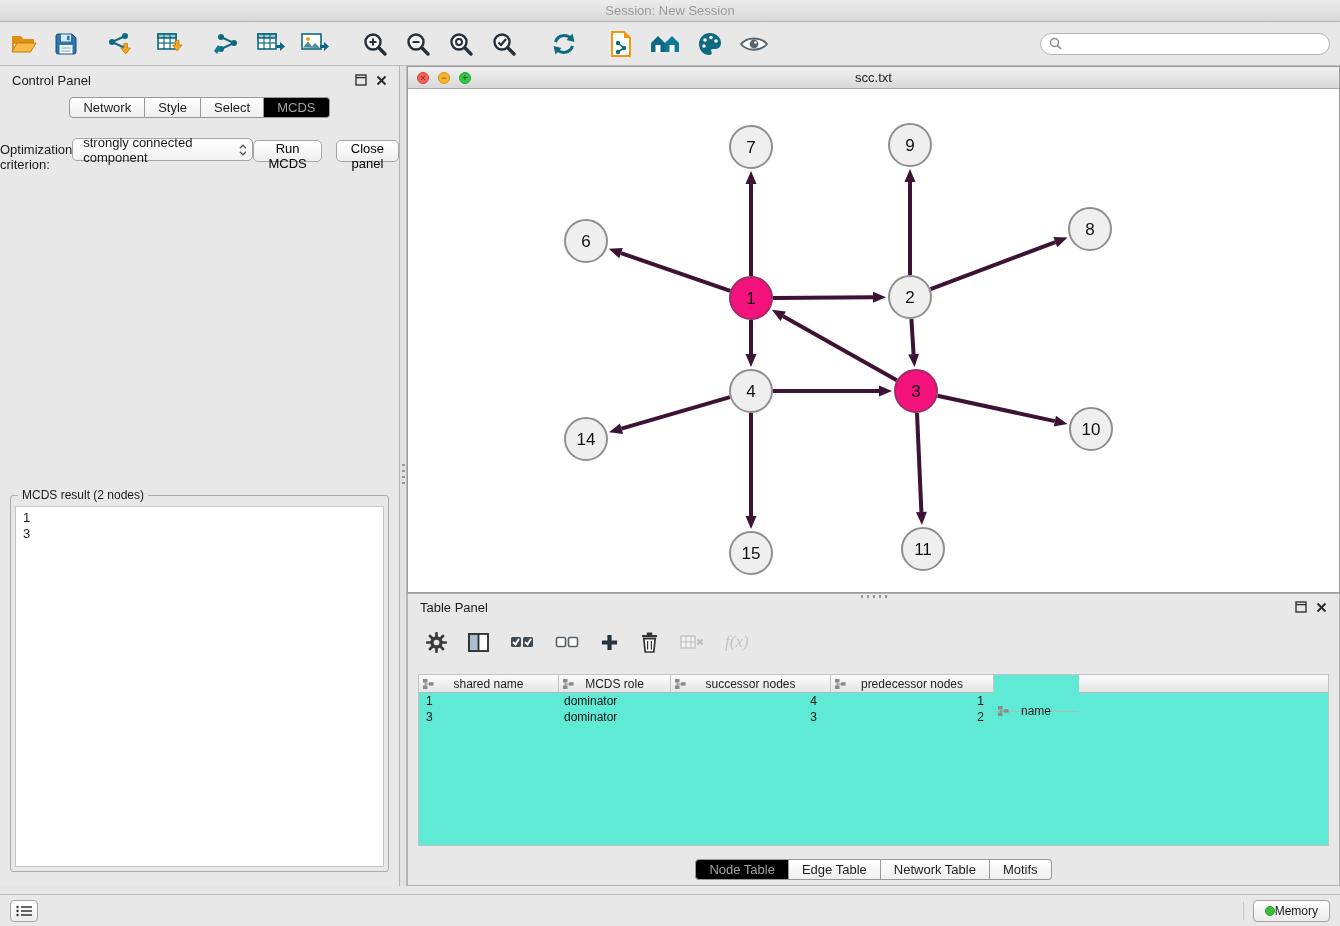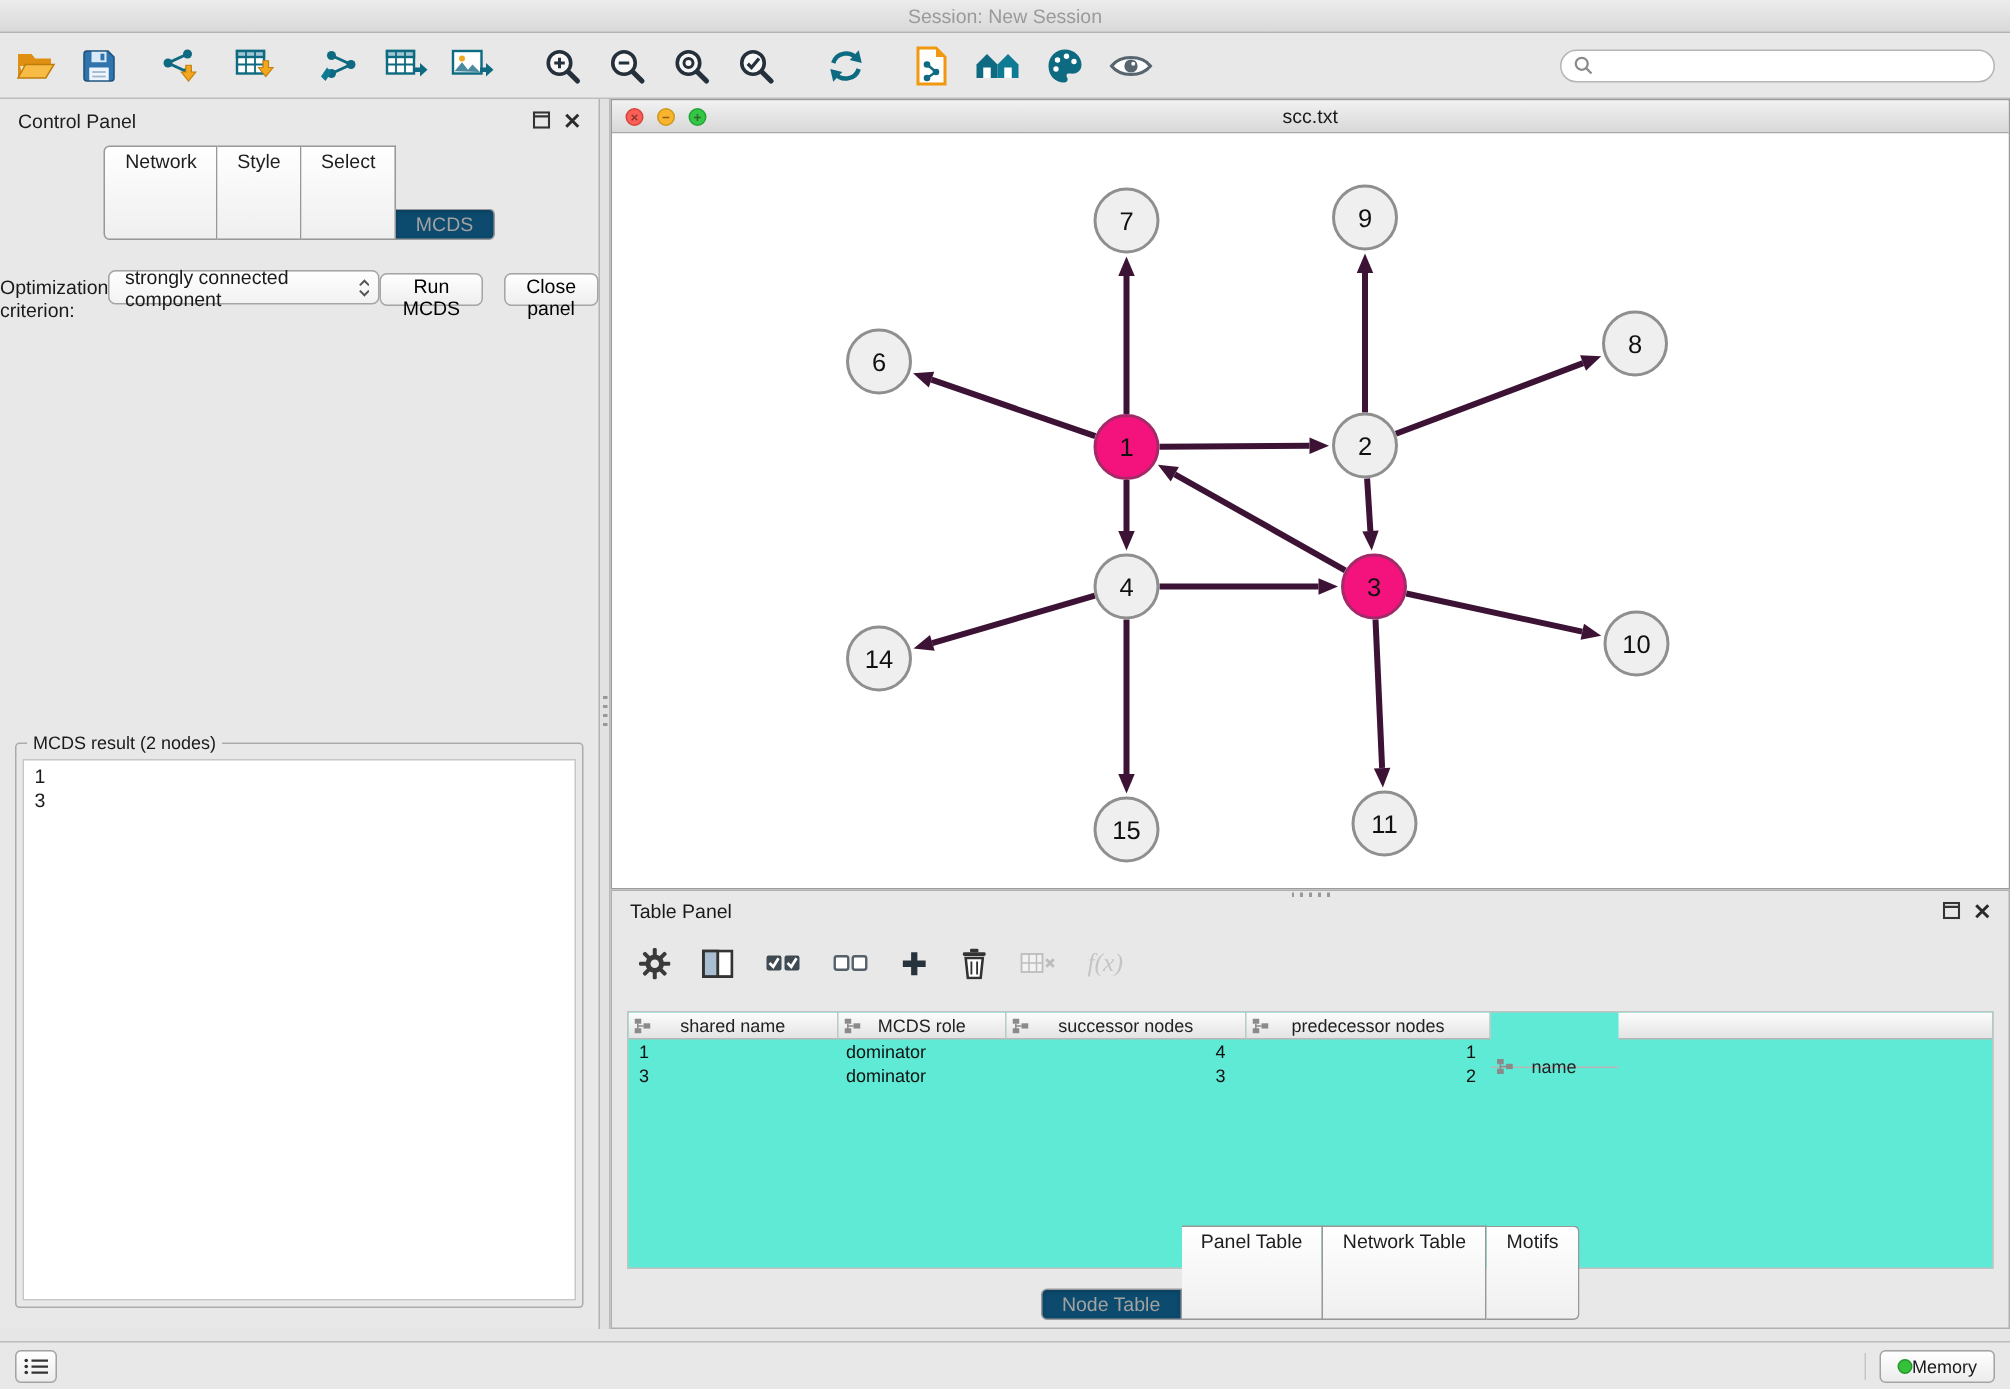--- a/index.html
+++ b/index.html
@@ -23,21 +23,21 @@
     background:#e8e8e8; border-right:1px solid #b3b3b3; }
   .panel-header { height:28px; display:flex; align-items:center; padding:0 12px; font-size:13px; color:#1d1d1d; }
   .win-icons { margin-left:auto; display:flex; gap:9px; align-items:center; }
   .win-icons span { display:flex; }
 
   .seg-tabs { display:flex; justify-content:center; }
   .seg-tabs .tab { font-size:13px; line-height:19px; padding:0 13px; color:#1d1d1d;
     background:linear-gradient(#ffffff,#efefef); border:1px solid #989898; border-left-width:0; }
   .seg-tabs .tab:first-child { border-left-width:1px; border-radius:4px 0 0 4px; }
   .seg-tabs .tab:last-child { border-radius:0 4px 4px 0; }
-  .seg-tabs .tab.active { background:#0c4a6e; color:#a2a2a2; box-shadow:inset 0 1px 3px rgba(0,0,0,.18);margin-top:42px; }
+  .seg-tabs .tab.active { background:#000000; color:#a2a2a2; box-shadow:inset 0 1px 3px rgba(0,0,0,.18); }
 
   .cp-content { display:flex; flex-direction:row; align-items:center; }
   .opt-label { margin-top:24px; font-size:13px; }
   .combo { margin-top:9px; width:312px; height:23px; border:1px solid #a5a5a5; border-radius:5px;
     background:linear-gradient(#ffffff,#f2f2f2); display:flex; align-items:center; padding:0 6px 0 10px;
     font-size:13px; justify-content:space-between; }
   .btn-row { margin-top:12px; display:flex; gap:14px; }
   .btn { height:22px; padding:0 14px; border:1px solid #a5a5a5; border-radius:5px;
     background:linear-gradient(#ffffff,#eeeeee); font-size:13px; font-family:"Liberation Sans",sans-serif;text-align:center; }
 
@@ -566,21 +566,21 @@
             <div class="tcell c3">2</div>
             <div class="tcell c4">3</div>
             <div class="tcell filler"></div>
           </div>
         </div>
     </div>
 
     <div class="bottom-tabs">
       <div class="seg-tabs">
           <div class="tab active">Node Table</div>
-          <div class="tab">Panel Table</div>
+          <div class="tab">Edge Table</div>
           <div class="tab">Network Table</div>
           <div class="tab">Motifs</div>
         </div>
     </div>
   </div>
 
   <div class="statusbar">
     <div class="sb-btn">
       <svg width="16" height="12" viewBox="0 0 16 12">
           <circle cx="1.5" cy="2" r="1.2" fill="#333"></circle>

